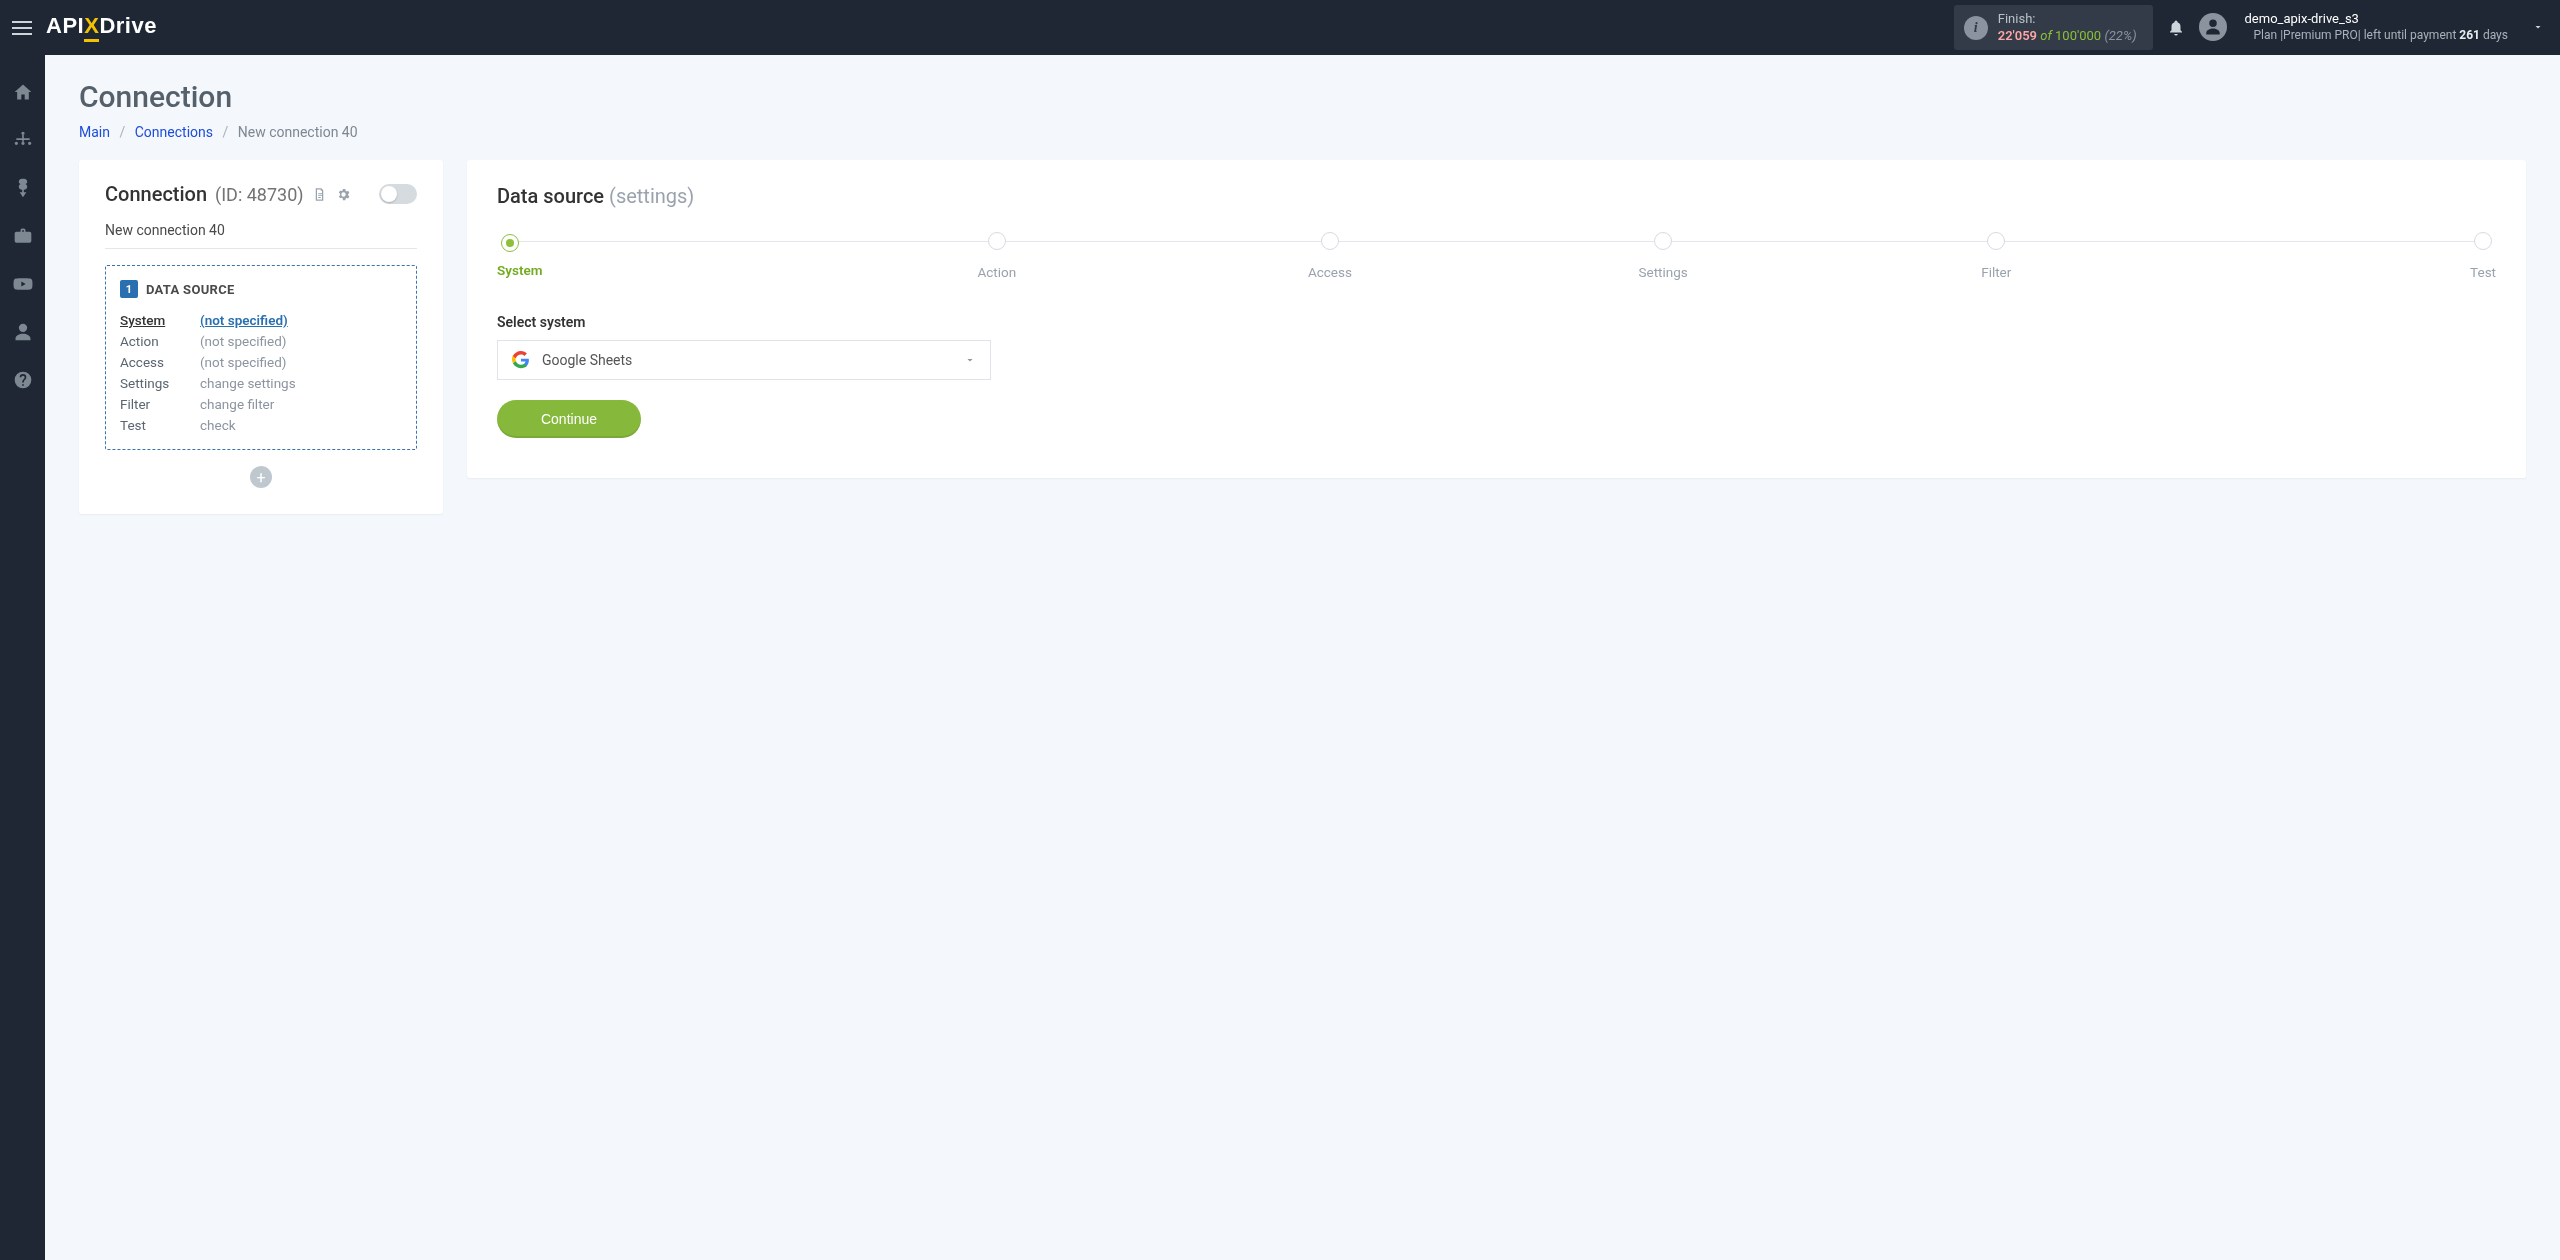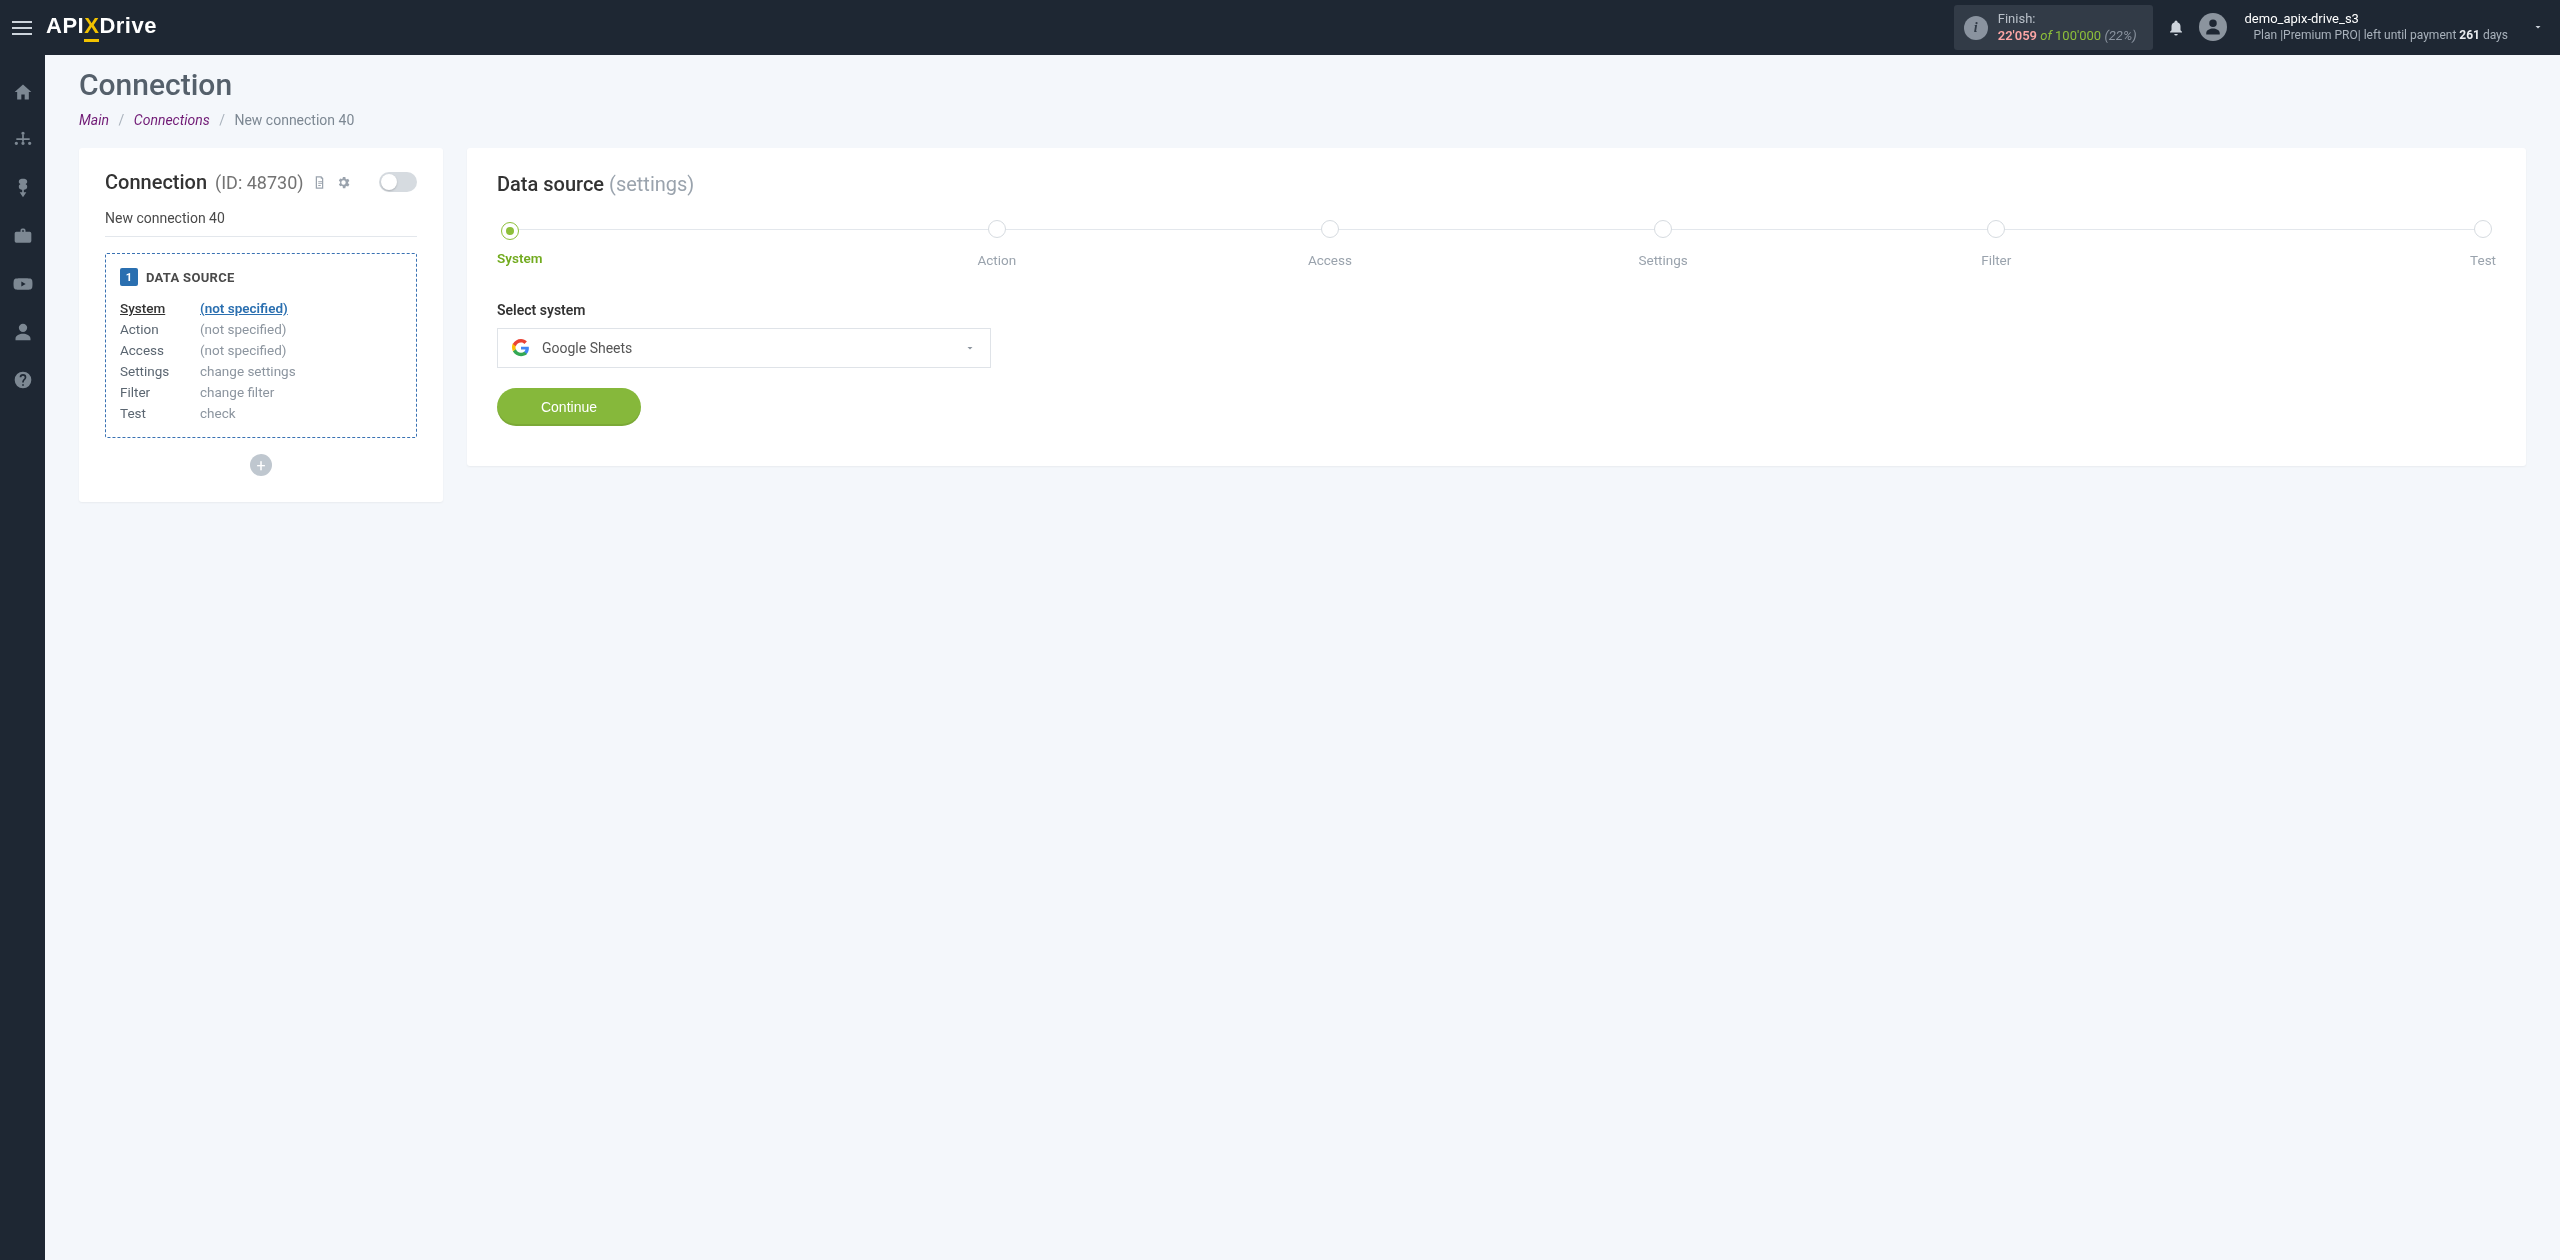--- a/index.html
+++ b/index.html
@@ -34,24 +34,24 @@
   .user-plan b{color:#e9ecef;}
   .chevron-down{ margin-left:6px;}
   .chevron-down svg{width:12px;height:12px;fill:#cdd4dc;}
 
   
   .layout{ display:flex; height: calc(100% - 55px);}
   .sidebar{ width:45px; background:#1e2733; display:flex; flex-direction:column; align-items:center; padding-top:24px; gap:22px;}
   .sidebar .nav-item{ width:26px; height:26px; display:flex; align-items:center; justify-content:center; cursor:pointer;}
   .sidebar .nav-item svg{ width:20px; height:20px; fill:#7d8893;}
 
-  .main{ flex:1; padding: 12px 34px; overflow:auto;}
+  .main{ flex:1; padding: 24px 34px; overflow:auto;}
   .page-title{ font-size:30px; color:#55606b; font-weight:500; margin-bottom:10px;}
   .breadcrumb{ font-size:14px; color:#7d8893; margin-bottom:20px;}
-  .breadcrumb a{ color:#701a75; text-decoration:none;font-style:italic;}
+  .breadcrumb a{ color:#1d4ed8; text-decoration:none;}
   .breadcrumb .sep{ margin:0 6px; color:#a9b2bc;}
   .breadcrumb .current{ color:#7d8893;}
 
   .panels{ display:flex; gap:24px; align-items:flex-start;}
   .card{ background:#fff; border-radius:3px; box-shadow:0 1px 2px rgba(0,0,0,0.05);}
 
   
   .card-left{ width:364px; padding:22px 26px 26px;}
   .conn-header{ display:flex; align-items:center; gap:8px; margin-bottom:16px;}
   .conn-header-title{ font-size:20px; color:#333; font-weight:500;}

